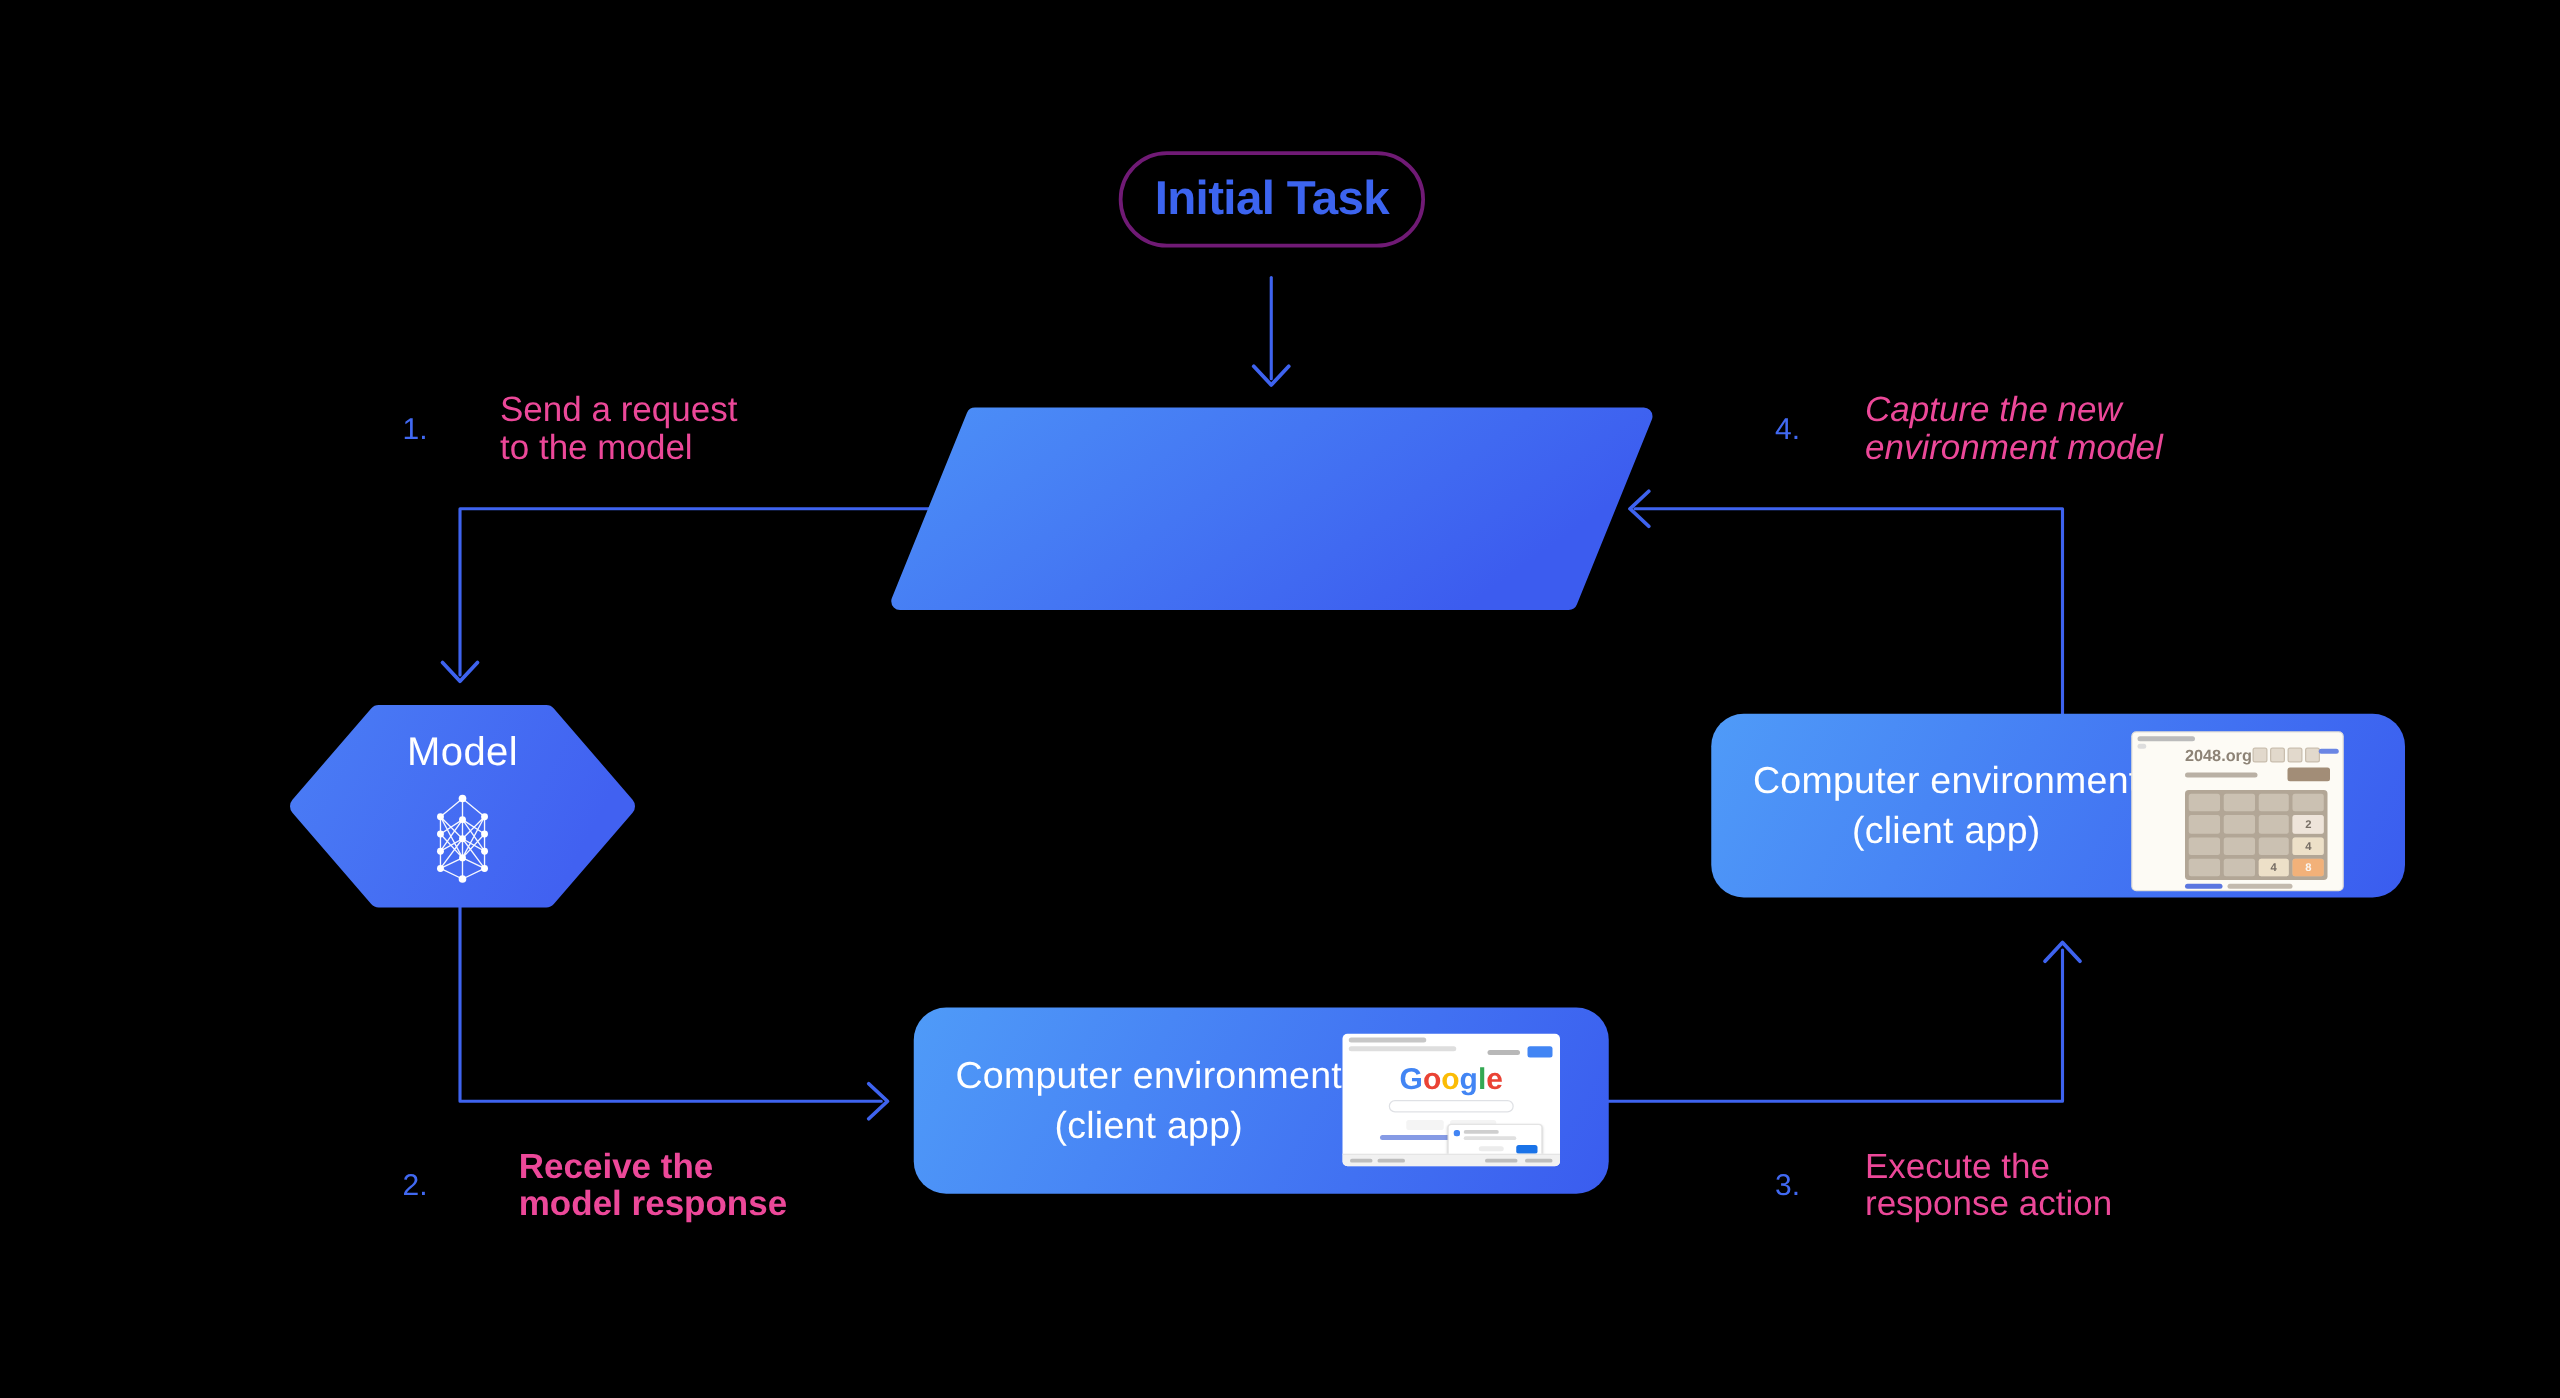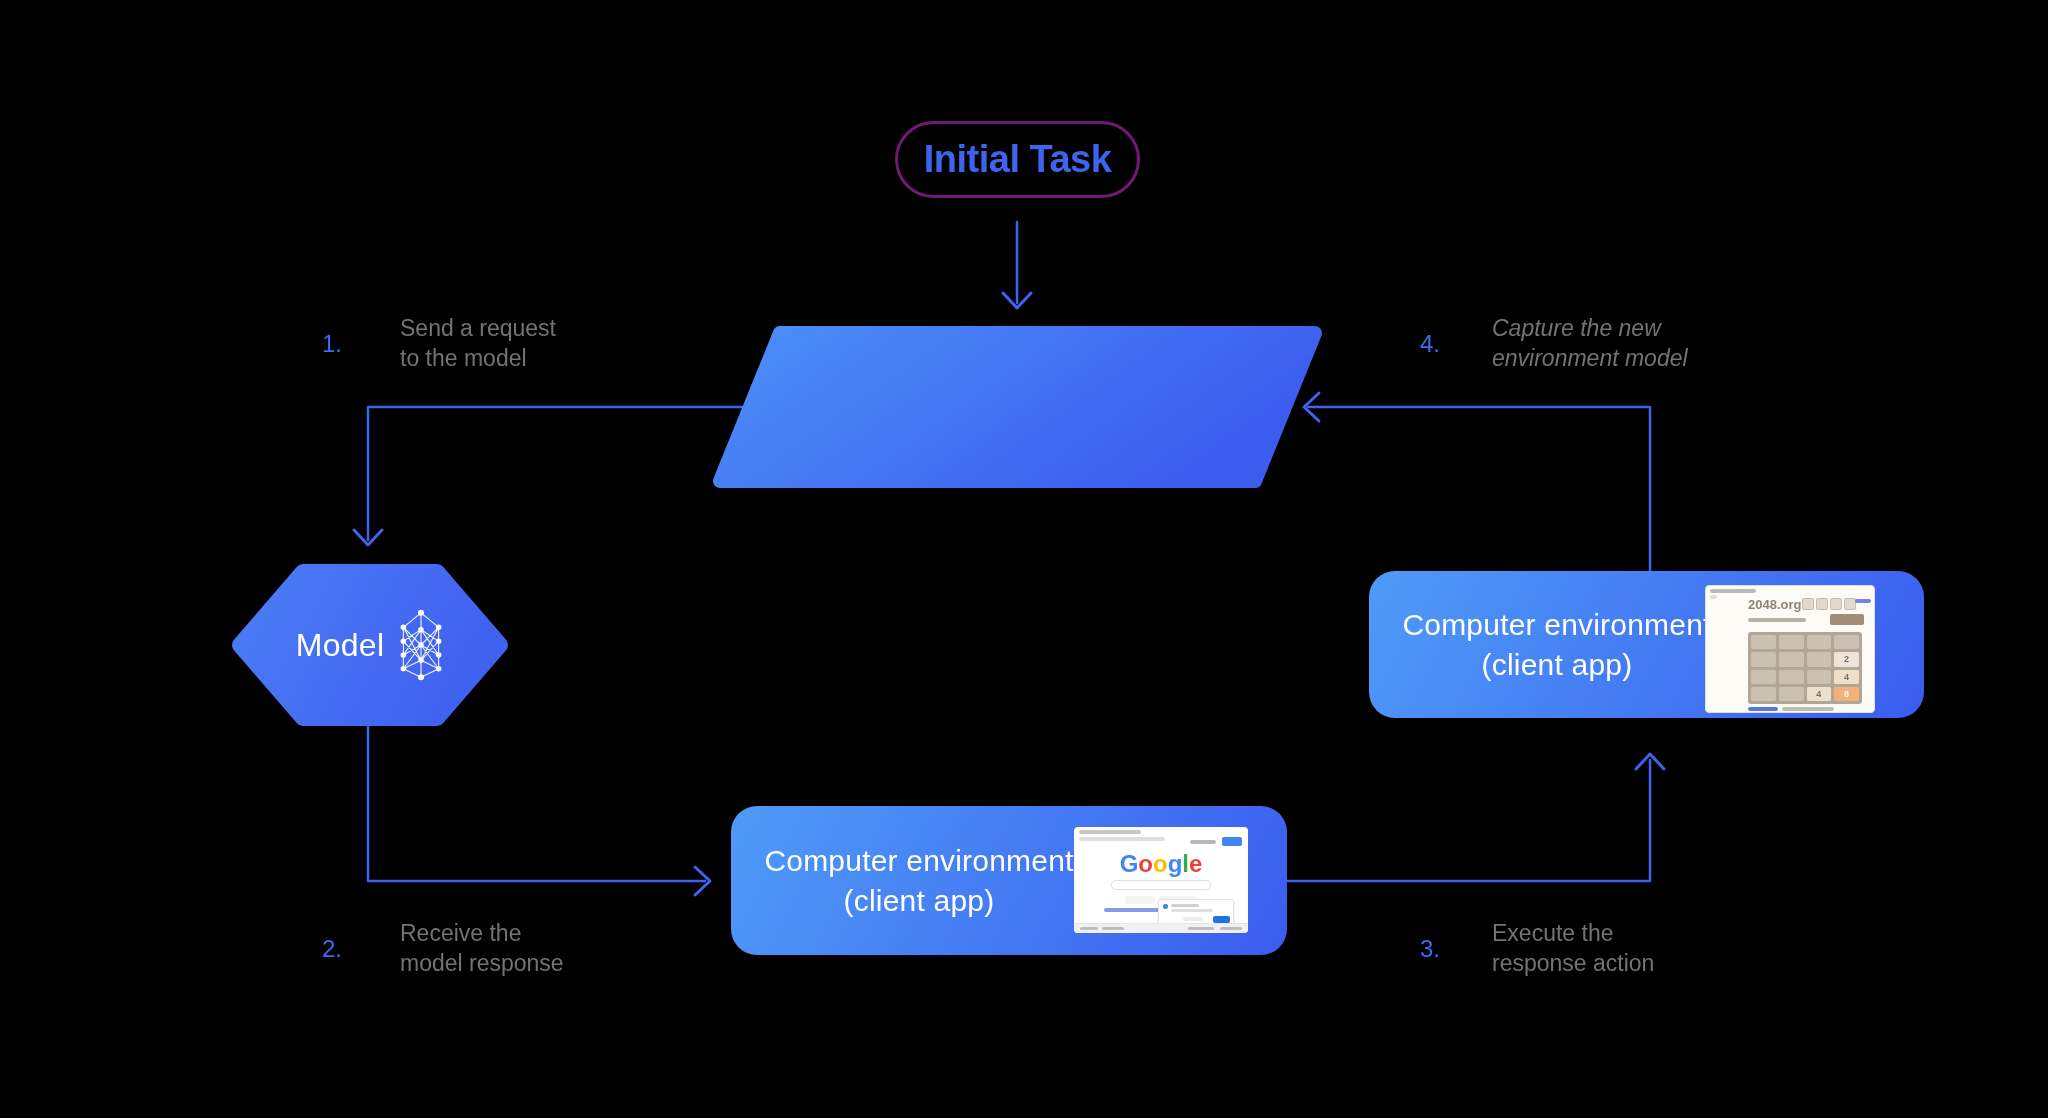--- a/index.html
+++ b/index.html
@@ -9,33 +9,33 @@
 
   
   .pill{position:absolute;left:895px;top:121px;width:245px;height:77px;border:3px solid #701a75;
         border-radius:42px;display:flex;align-items:center;justify-content:center;box-sizing:border-box;}
   .pill span{color:#3C64EF;font-size:38px;font-weight:700;letter-spacing:-0.5px;white-space:nowrap;}
 
   
   .para-text{position:absolute;left:828px;top:361px;width:380px;text-align:center;color:#fff;
              font-size:31px;line-height:42px;font-weight:400;letter-spacing:0.2px;}
   .model-wrap{position:absolute;left:240px;top:572px;width:260px;height:146px;display:flex;
-              align-items:center;justify-content:center;gap:14px;}
+              align-items:center;justify-content:center;gap:14px;flex-direction:column;}
   .model-wrap span{color:#fff;font-size:32px;font-weight:400;letter-spacing:0.3px;}
 
   
   .envbox{position:absolute;border-radius:26px;background:linear-gradient(118deg,#4F9BF8 0%,#3A5CEF 100%);}
   .envbox.bottom{left:731px;top:806px;width:556px;height:149px;}
   .envbox.top{left:1369px;top:571px;width:555px;height:147px;}
   .env-text{position:absolute;left:12px;top:50%;transform:translateY(-50%);width:352px;text-align:center;
             color:#fff;font-size:30px;line-height:40px;font-weight:400;letter-spacing:0.2px;white-space:nowrap;}
 
   
   .stepnum{position:absolute;color:#4169F2;font-size:24px;font-weight:500;}
-  .steptext{position:absolute;color:#737373;font-size:23px;line-height:30px;font-weight:500;white-space:nowrap;}
+  .steptext{position:absolute;color:#ec4899;font-size:28px;line-height:30px;font-weight:500;white-space:nowrap;}
 
   
   .mini{position:absolute;background:#fff;border-radius:4px;overflow:hidden;}
   .mini-google{right:39px;top:21px;width:174px;height:106px;}
   .mini .blk{position:absolute;border-radius:2px;}
   .mg-tab{left:5px;top:3px;width:62px;height:4px;background:#c7c7c7;}
   .mg-url{left:5px;top:10px;width:86px;height:4px;background:#dedede;}
   .mg-links{right:32px;top:13px;width:26px;height:4px;background:#b8b8b8;}
   .mg-signin{right:6px;top:10px;width:20px;height:9px;border-radius:5px;}
   .mg-logo{position:absolute;left:0;top:26px;width:100%;text-align:center;font-size:24px;
@@ -237,21 +237,21 @@
     </div>
   </div>
 
   <div class="stepnum" style="left:322px;top:330px;">1.</div>
   <div class="steptext" style="left:400px;top:313px;">
     <div>Send a request</div>
     <div>to the model</div>
   </div>
 
   <div class="stepnum" style="left:322px;top:935px;">2.</div>
-  <div class="steptext" style="left:400px;top:918px;">
+  <div class="steptext" style="left:415px;top:918px;font-weight:bold;">
     <div>Receive the</div>
     <div>model response</div>
   </div>
 
   <div class="stepnum" style="left:1420px;top:935px;">3.</div>
   <div class="steptext" style="left:1492px;top:918px;">
     <div>Execute the</div>
     <div>response action</div>
   </div>
 

